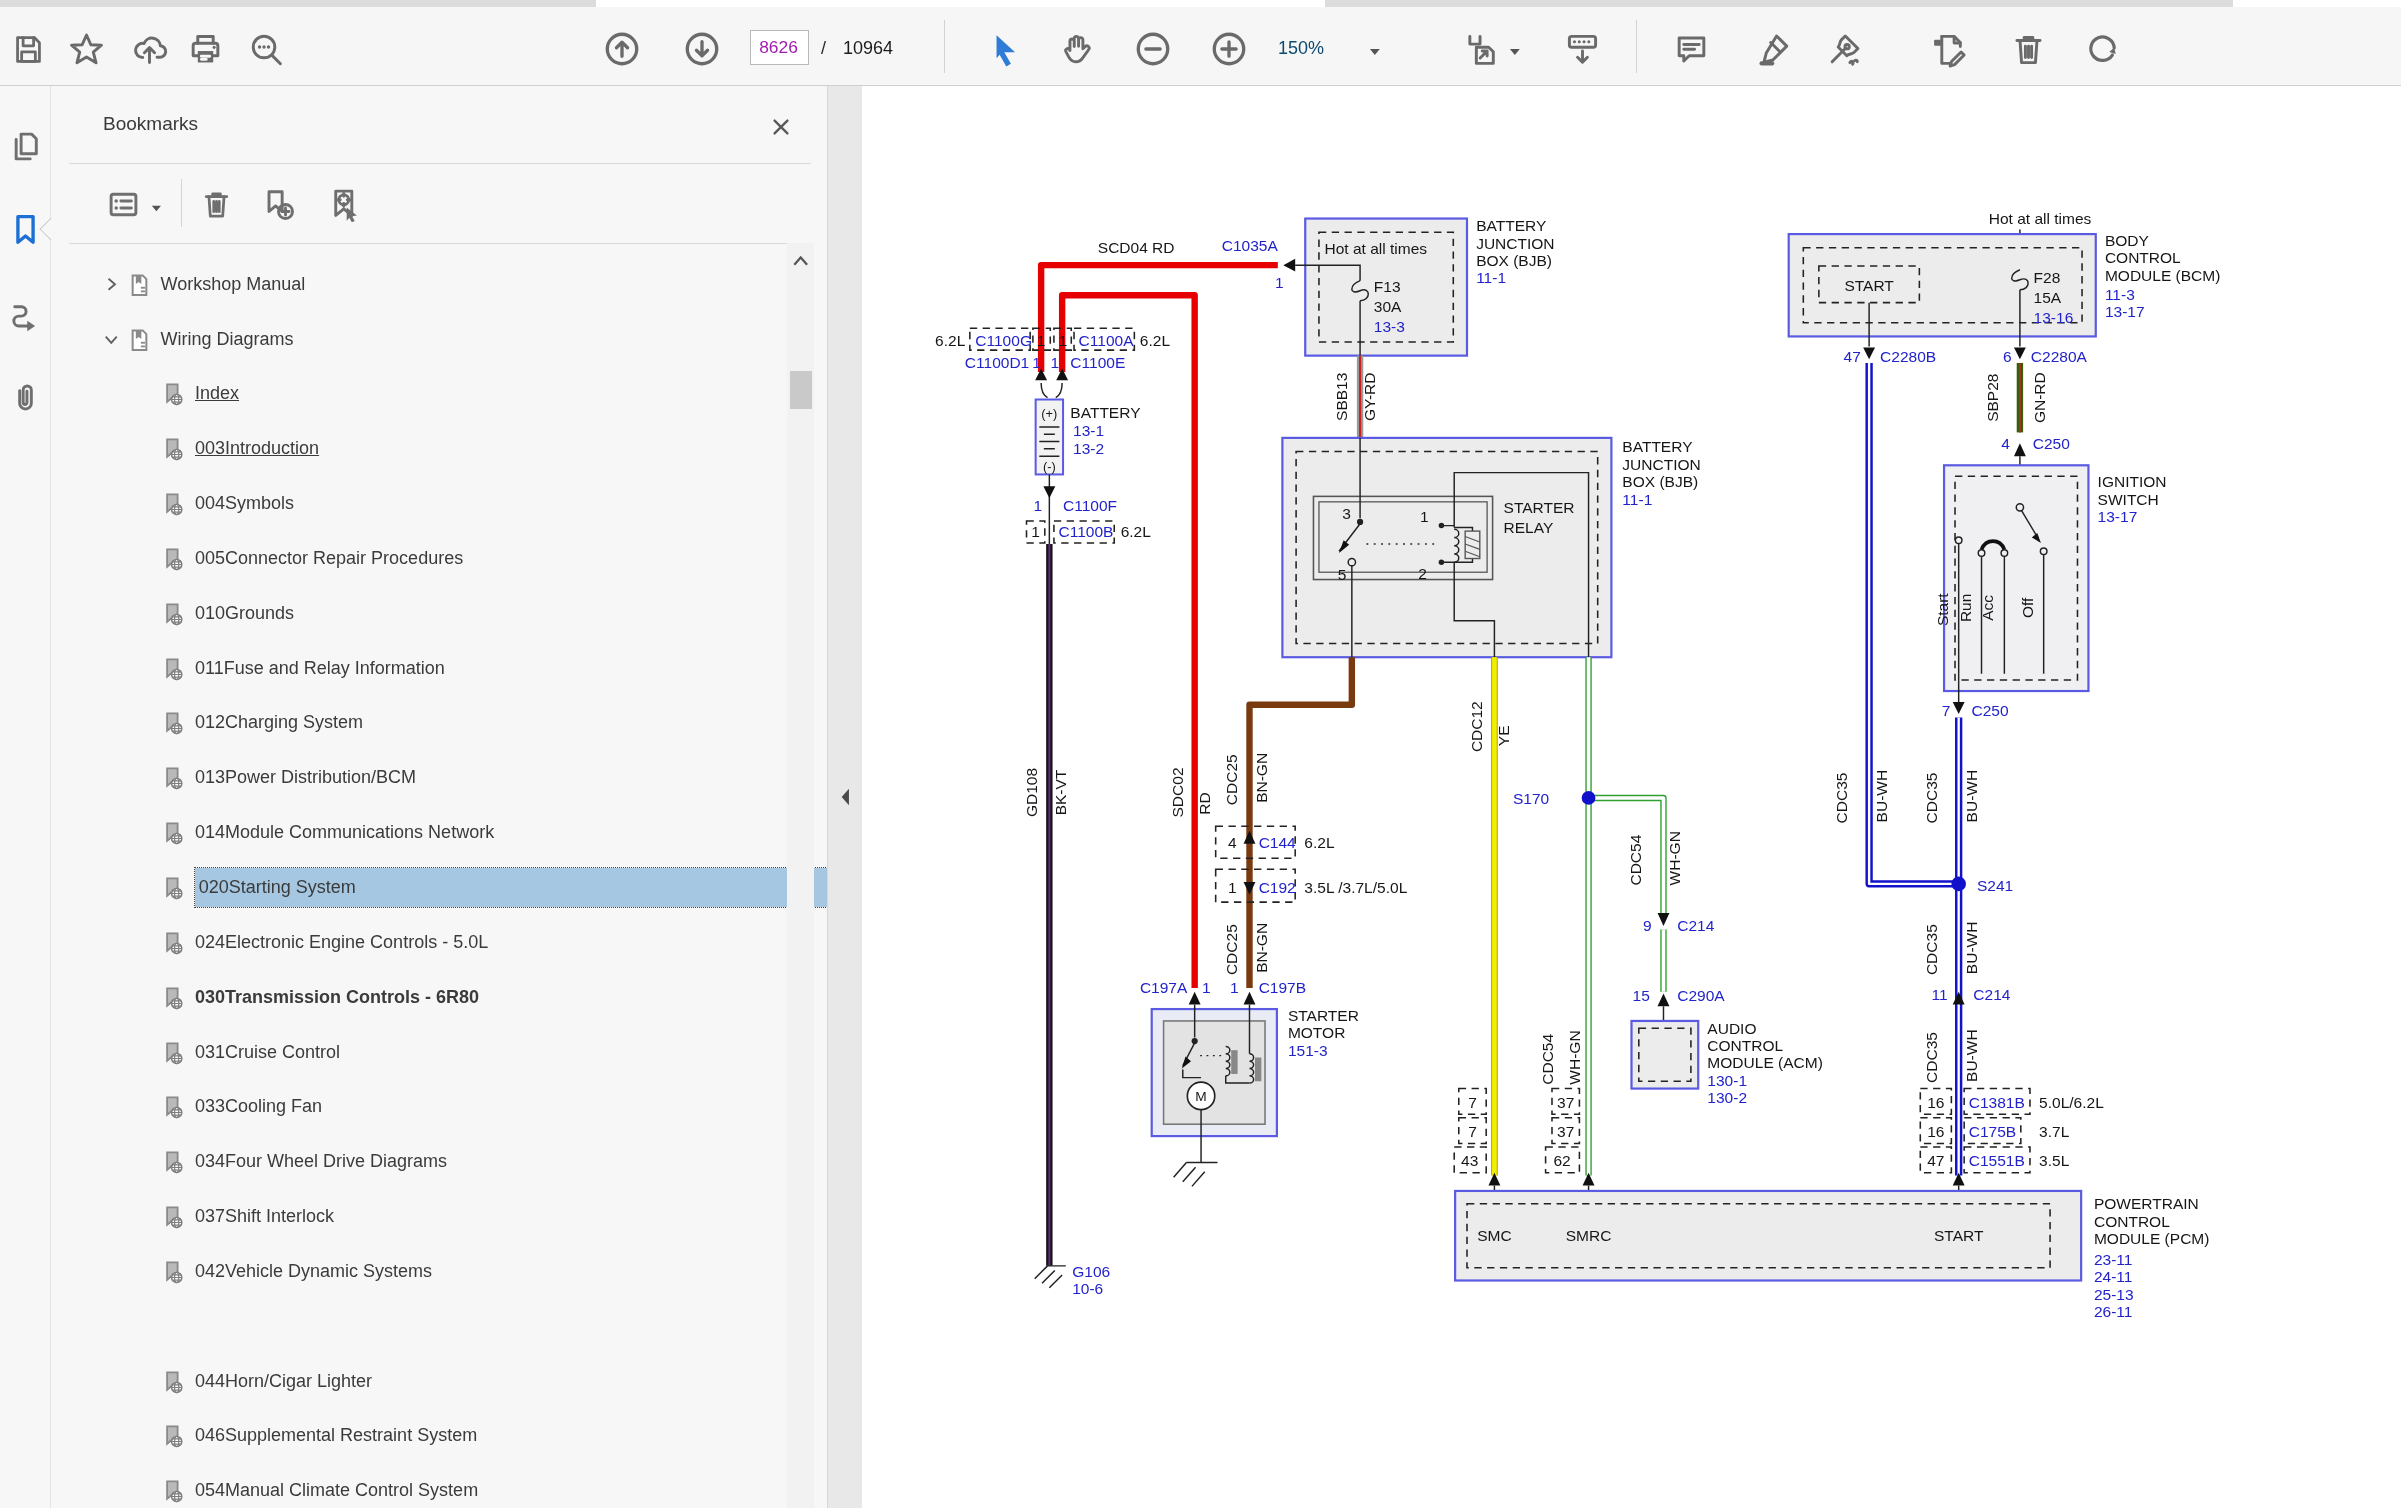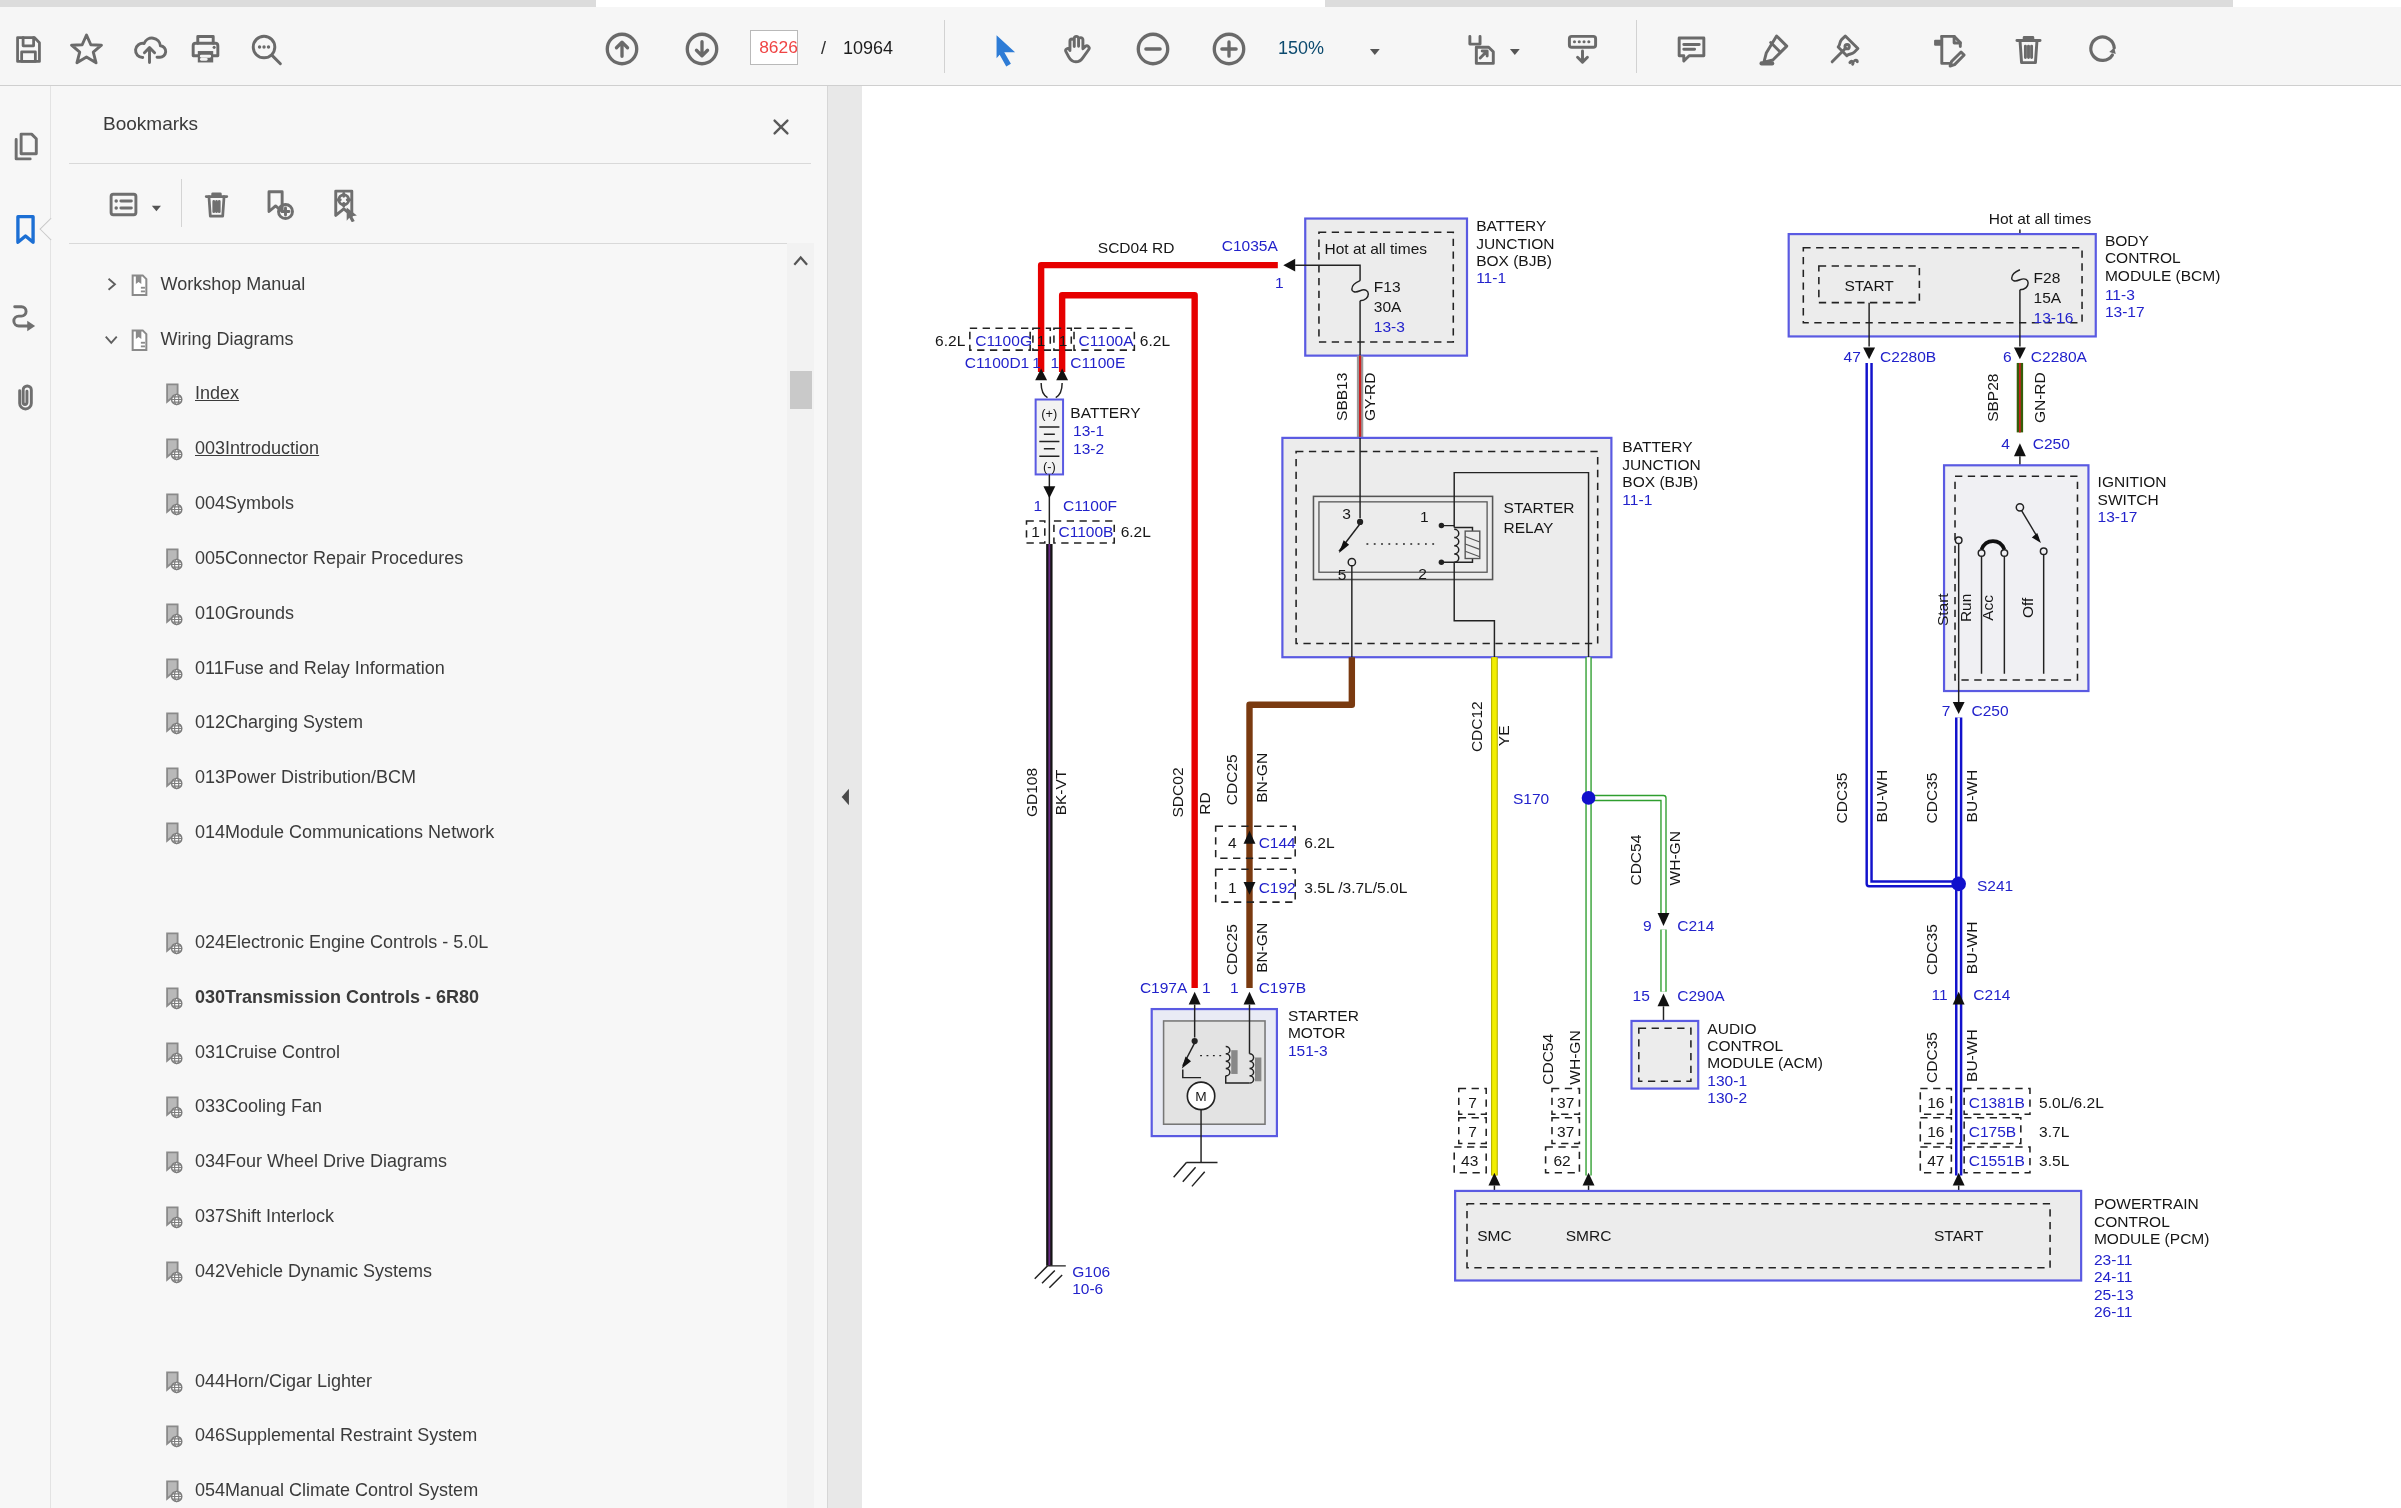--- a/index.html
+++ b/index.html
@@ -4,21 +4,21 @@
 <style>
   html,body{margin:0;padding:0;}
   body{width:2401px;height:1508px;overflow:hidden;background:#fff;font-family:"Liberation Sans",sans-serif;position:relative;}
   
   #topstrip{position:absolute;left:0;top:0;width:2401px;height:7.3px;background:#dcdcdc;}
   .strip-seg{position:absolute;top:0;height:7.3px;background:#fff;}
   #toolbar{position:absolute;left:0;top:7.3px;width:2401px;height:78px;background:#f6f6f6;border-bottom:0.9px solid #cfcfcf;}
   .tbtn{position:absolute;top:21px;width:42px;height:42px;display:flex;align-items:center;justify-content:center;border-radius:3.7px;}
   .tbtn svg{stroke:#6a6a6a;fill:none;stroke-width:1.9;stroke-linecap:round;stroke-linejoin:round;}
   .tsep{position:absolute;top:12.8px;width:0.9px;height:53px;background:#d2d2d2;}
-  #page-input{position:absolute;left:750px;top:23px;width:48px;height:35px;border:0.9px solid #b9b9b9;background:#fff;font:17.4px "Liberation Sans",sans-serif;color:#ef4444;padding:0 0 0 8.2px;box-sizing:border-box;}
+  #page-input{position:absolute;left:750px;top:23px;width:59px;height:35px;border:0.9px solid #b9b9b9;background:#fff;font:17.4px "Liberation Sans",sans-serif;color:#a21caf;padding:0 0 0 8.2px;box-sizing:border-box;}
   .ttext{position:absolute;top:31px;font-size:18px;color:#2d2d2d;}
   .caret{position:absolute;top:37px;}
   
   #rail{position:absolute;left:0;top:86px;width:50px;bottom:0;background:#f7f7f7;}
   .rbtn{position:absolute;left:4.6px;width:42px;height:42px;display:flex;align-items:center;justify-content:center;}
   .rbtn svg{stroke:#6f6f6f;fill:none;stroke-width:2;stroke-linecap:round;stroke-linejoin:round;}
   
   #panel{position:absolute;left:50px;top:86px;width:777px;bottom:0;background:#f7f7f7;border-left:0.9px solid #e3e3e3;}
   #panel-title{position:absolute;left:52px;top:27.4px;font-size:19px;color:#3a3a3a;}
   #panel-close{position:absolute;left:716px;top:27.4px;width:27.4px;height:27.4px;display:flex;align-items:center;justify-content:center;}
@@ -372,20 +372,26 @@
         <use href="#ic-child"></use>
       </svg>
       <span class="lbl">013Power Distribution/BCM</span>
     </div>
   <div class="row lvl1" style="top:722px;">
       <svg class="bm-ic" width="21" height="24" viewBox="0 0 23 26">
         <use href="#ic-child"></use>
       </svg>
       <span class="lbl">014Module Communications Network</span>
     </div>
+  <div class="row lvl1 sel" style="top:777px;">
+      <svg class="bm-ic" width="21" height="24" viewBox="0 0 23 26">
+        <use href="#ic-child"></use>
+      </svg>
+      <span class="lbl">020Starting System</span>
+    </div>
   <div class="row lvl1" style="top:832px;">
       <svg class="bm-ic" width="21" height="24" viewBox="0 0 23 26">
         <use href="#ic-child"></use>
       </svg>
       <span class="lbl">024Electronic Engine Controls - 5.0L</span>
     </div>
   <div class="row lvl1" style="top:887px;font-weight:bold;">
       <svg class="bm-ic" width="21" height="24" viewBox="0 0 23 26">
         <use href="#ic-child"></use>
       </svg>

